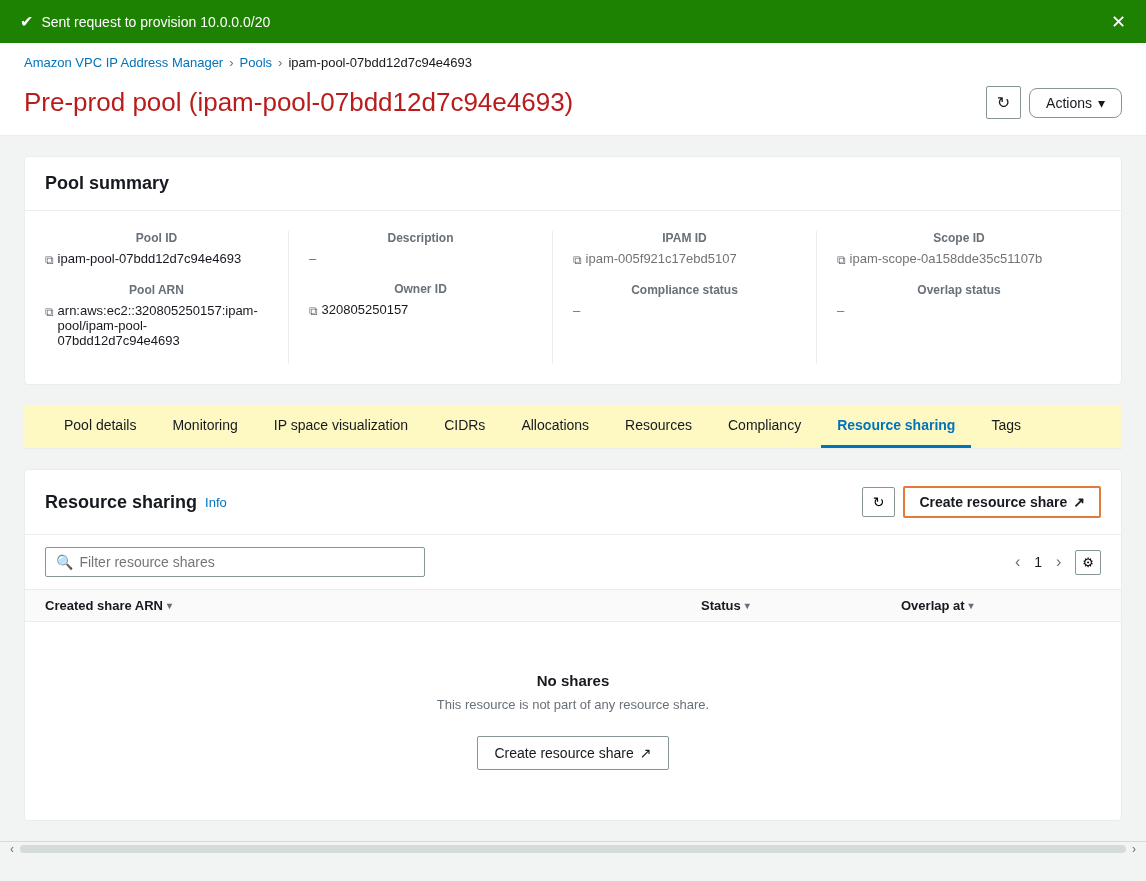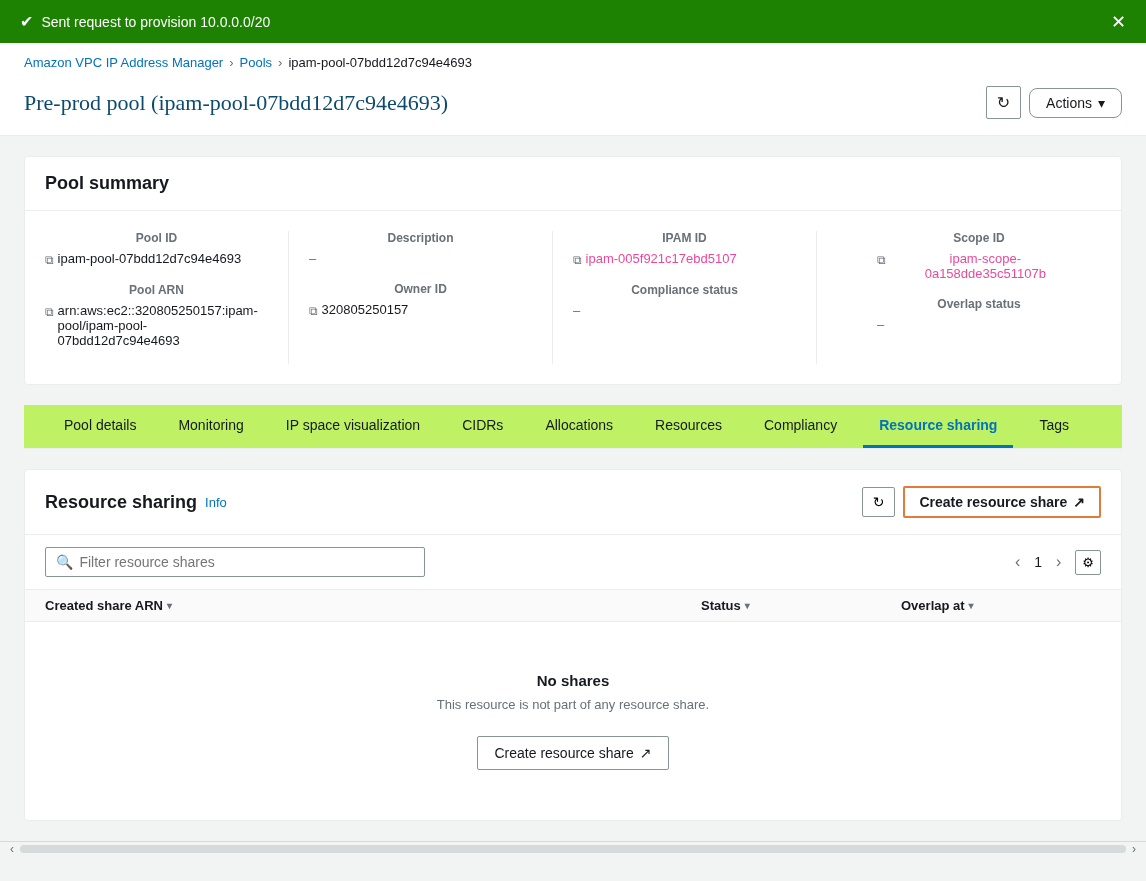--- a/index.html
+++ b/index.html
@@ -34,24 +34,23 @@
 
     .page-header {
       background: #fff;
       padding: 8px 24px 16px;
       display: flex;
       align-items: center;
       justify-content: space-between;
       border-bottom: 1px solid #eaeded;
     }
     .page-title {
-      font-size: 22px;
+      font-size: 26px;
       font-weight: 400;
-      color: #0c4a6e;
-      font-family: Liberation Serif, serif;
+      color: #b91c1c;
     }
     .header-actions {
       display: flex;
       align-items: center;
       gap: 8px;
     }
     .btn-icon {
       background: #fff;
       border: 1px solid #879596;
       border-radius: 2px;
@@ -101,48 +100,47 @@
       gap: 0;
     }
     .pool-summary-col {
       padding: 0 20px 0 0;
       border-right: 1px solid #eaeded;
       margin-right: 20px;
     }
     .pool-summary-col:last-child {
       border-right: none;
       margin-right: 0;
-      margin-left: 40px;
     }
     .field-label {
       font-size: 12px;
       color: #687078;
       margin-bottom: 6px;
       font-weight: 600;
       text-align: center;
     }
     .field-value {
       font-size: 13px;
       color: #16191f;
       margin-bottom: 16px;
       display: flex;
       align-items: flex-start;
       gap: 4px;
     }
-    .field-value a { color: #ec4899; text-decoration: none; text-align: center; }
+    .field-value a { color: #737373; text-decoration: none; text-align: center; }
     .copy-icon { color: #687078; font-size: 12px; cursor: pointer; margin-top: 2px; flex-shrink: 0; }
     .dash { color: #687078; }
 
     
     .tabs-bar {
-      background: #bef264;
+      background: #fef9c3;
       border-bottom: 1px solid #eaeded;
       display: flex;
       padding: 0 24px;
-      gap: 10px;
+      gap: 4px;
     }
     .tab-item {
       padding: 12px 16px;
       font-size: 14px;
       cursor: pointer;
       color: #16191f;
       border-bottom: 3px solid transparent;
       text-decoration: none;
       white-space: nowrap;
     }

